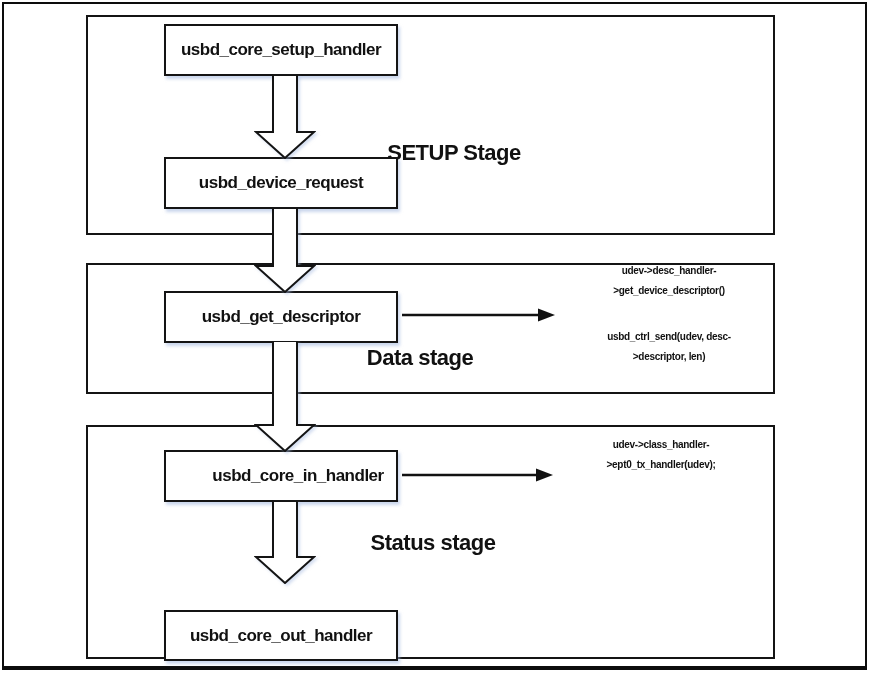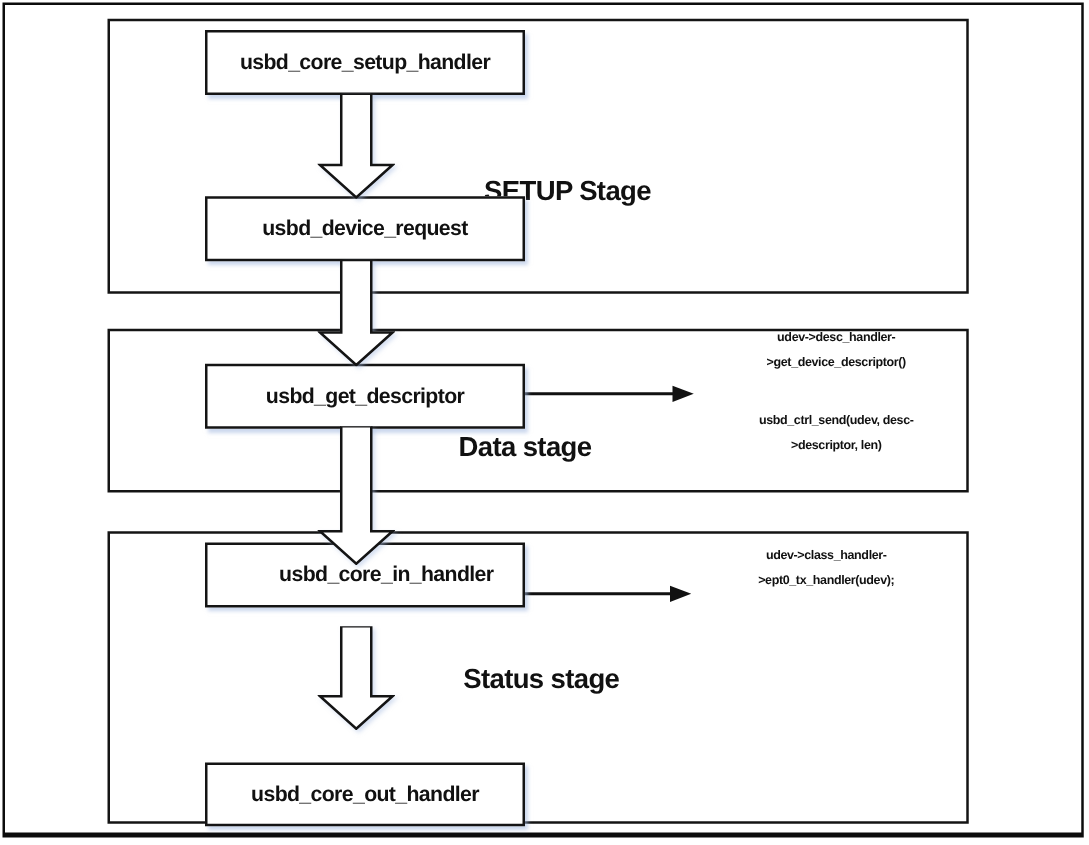--- a/index.html
+++ b/index.html
@@ -32,42 +32,42 @@
     background: transparent;
     z-index: 1;
   }
   .stage-setup  { top: 15px;  height: 220px; }
   .stage-data   { top: 263px; height: 131px; }
   .stage-status { top: 425px; height: 234px; }
 
   .proc-box {
     position: absolute;
     left: 164px;
-    width: 256px;
+    width: 234px;
     height: 52px;
     box-sizing: border-box;
     border: 2px solid #141414;
     background: #ffffff;
     box-shadow: 2px 3px 3px rgba(160, 182, 222, 0.55);
     display: flex;
     align-items: center;
     justify-content: center;
     z-index: 3;
   }
   .proc-box span {
     font-size: 17px;
     font-weight: bold;
     color: #111111;
     letter-spacing: -0.5px;
     white-space: nowrap;
   }
   .box-1 { top: 24px;  }
   .box-2 { top: 157px; }
   .box-3 { top: 291px; }
-  .box-4 { top: 434px; padding-left: 34px; }
+  .box-4 { top: 450px; padding-left: 34px; }
   .box-5 { top: 582px; height: 51px; margin-top: 28px; }
 
   .stage-label {
     position: absolute;
     width: 240px;
     text-align: center;
     font-size: 22px;
     font-weight: bold;
     color: #111111;
     letter-spacing: -0.5px;

